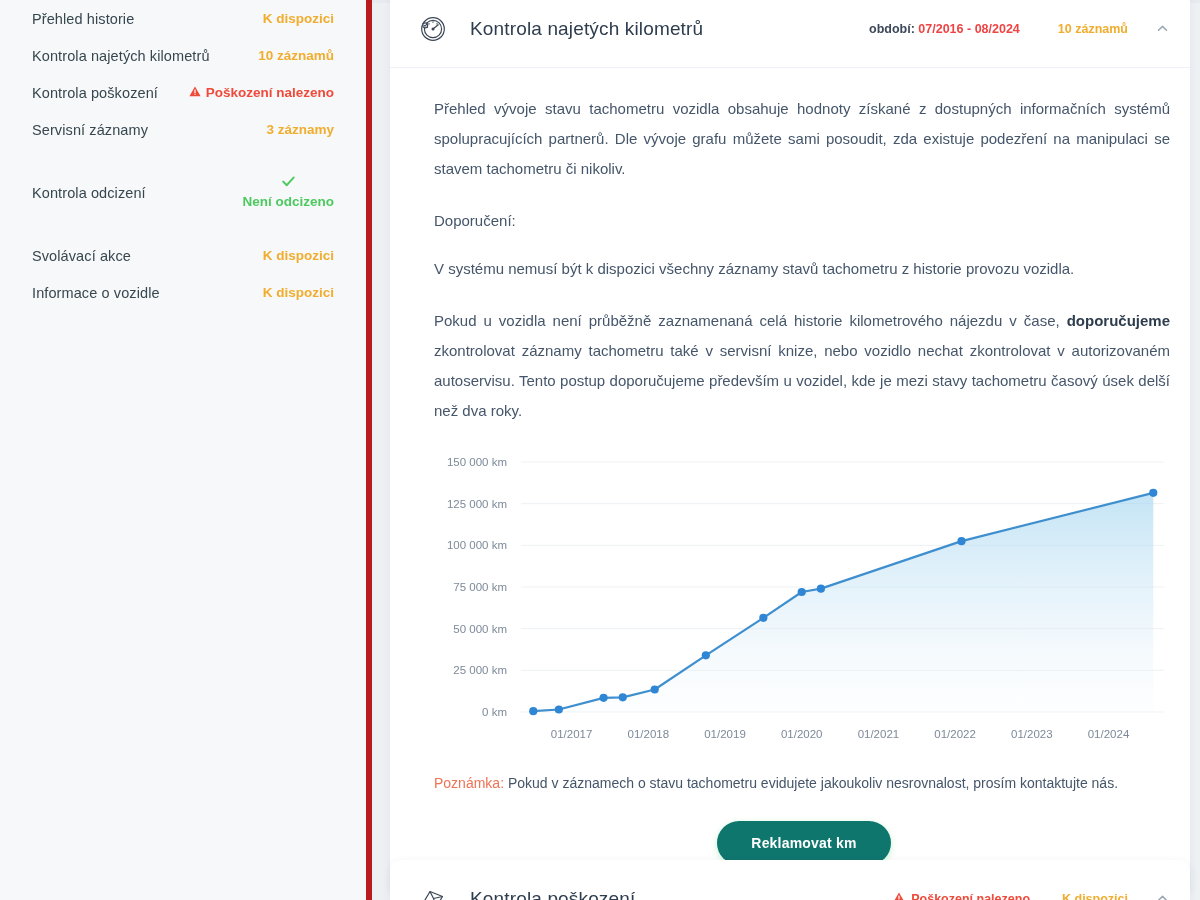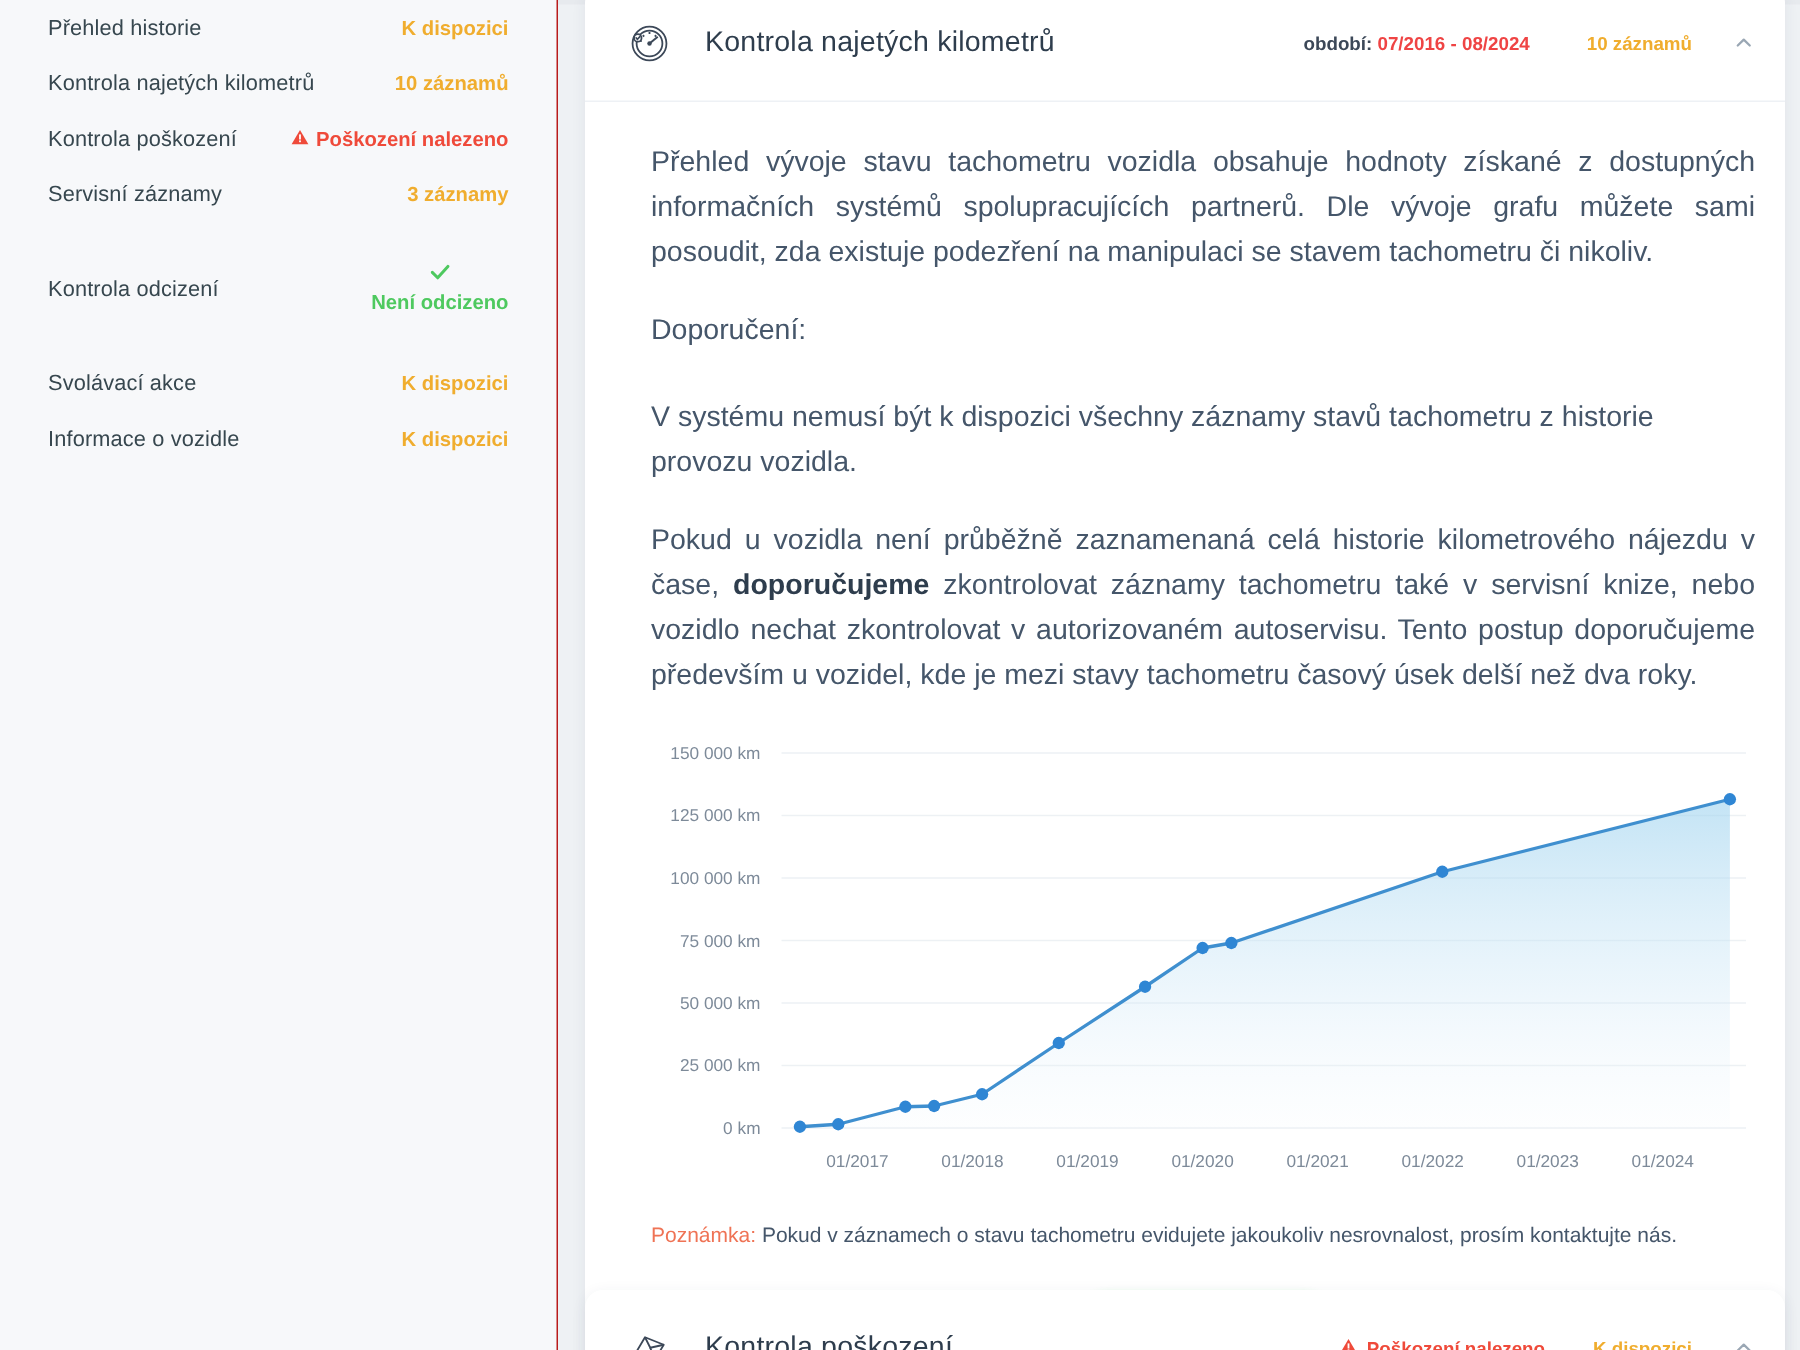--- a/index.html
+++ b/index.html
@@ -25,21 +25,21 @@
     overflow: hidden;
   }
 
   
   #sidebar {
     position: absolute;
     left: 0; top: 0;
     width: 372px;
     height: 900px;
     background: #f7f8fa;
-    border-right: 1px solid #b91c1c;
+    border-right: 6px solid #b91c1c;
     padding: 0 32px 0 32px;
   }
 
   .side-group { }
 
   .side-row {
     display: flex;
     align-items: center;
     justify-content: space-between;
     height: 37px;
@@ -155,30 +155,30 @@
   .chev {
     width: 16px; height: 16px;
     color: #9aa7b4;
     display: flex; align-items: center; justify-content: center;
   }
 
   
   .card-body { padding: 26px 16px 30px 44px; }
 
   .para {
-    font-size: 19px;
+    font-size: 15px;
     line-height: 30px;
     color: #45566a;
     text-align: justify;
     padding-right: 4px;
     margin-bottom: 22px;
   }
   .para.nojust { text-align: left; }
   .para b { font-weight: 700; color: #2e3d4d; }
-  .para.tight { margin-bottom: 28px; }
+  .para.tight { margin-bottom: 18px; }
 
   
   .chart-wrap {
     position: relative;
     width: 748px;
     height: 305px;
     margin: 8px 0 18px -8px;
   }
   .chart-svg { display: block; }
 

